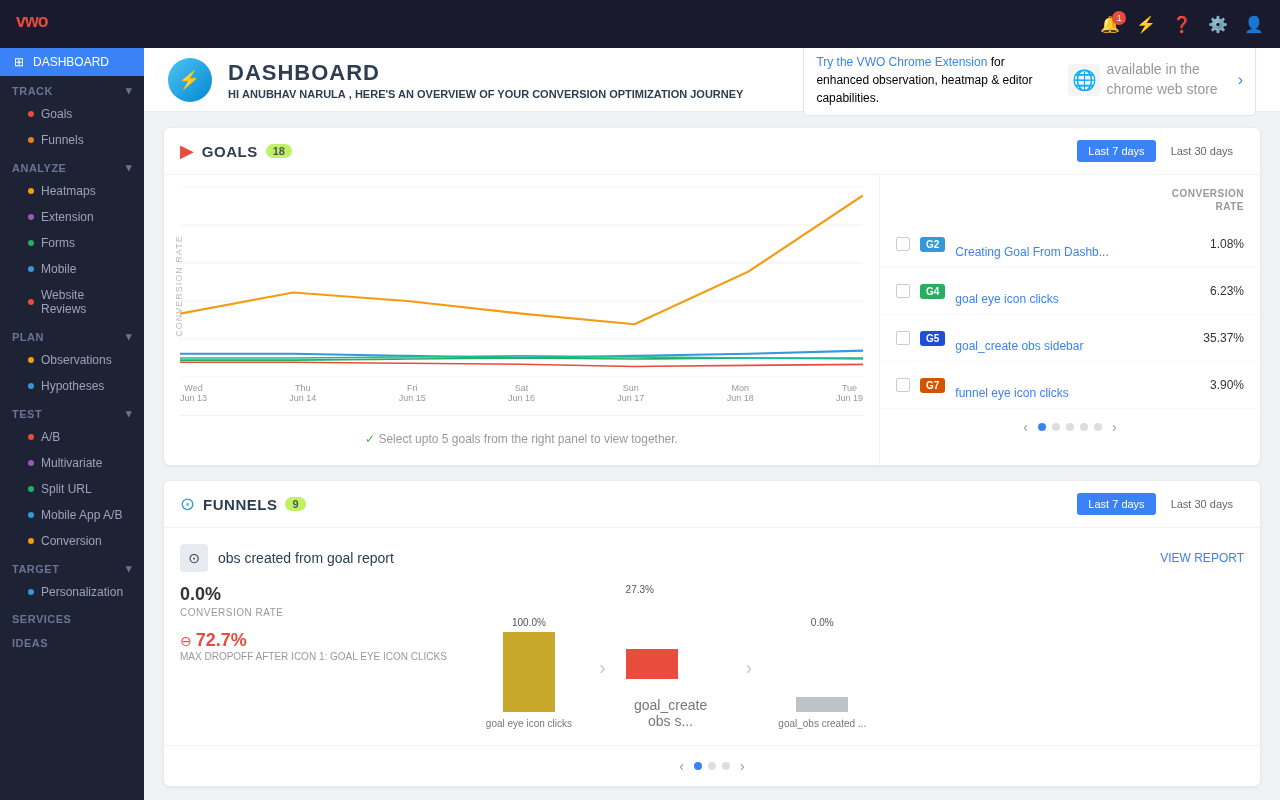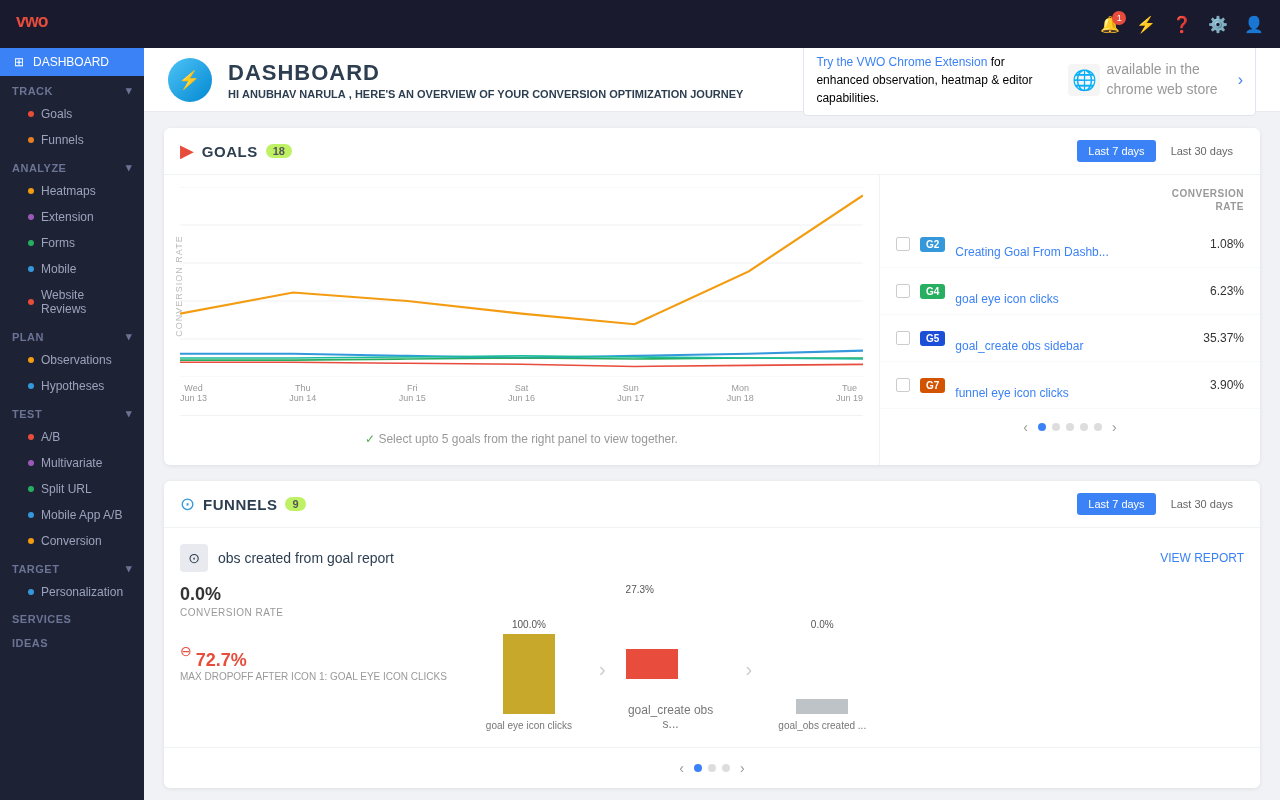--- a/index.html
+++ b/index.html
@@ -187,21 +187,21 @@
 
     
     .funnels-body { padding: 16px; }
     .funnel-top { display: flex; align-items: center; justify-content: space-between; margin-bottom: 12px; }
     .funnel-title { display: flex; align-items: center; gap: 10px; font-size: 14px; color: #2c3e50; font-weight: 500; }
     .funnel-icon { width: 28px; height: 28px; background: #e8eaf0; border-radius: 4px; display: flex; align-items: center; justify-content: center; font-size: 14px; }
     .view-report { color: #3b82f6; font-size: 12px; text-decoration: none; cursor: pointer; }
     .funnel-metric label { font-size: 10px; color: #999; text-transform: uppercase; letter-spacing: 0.5px; display: block; margin-top: 2px; }
     .funnel-metric .value { font-size: 18px; font-weight: 700; color: #333; }
     .dropoff-icon { color: #e74c3c; font-size: 14px; }
-    .dropoff-pct { font-size: 18px; font-weight: 700; color: #e74c3c; margin-top: 20px; }
+    .dropoff-pct { font-size: 18px; font-weight: 700; color: #e74c3c; }
     .dropoff-sub { font-size: 10px; color: #999; }
     .funnels-pagination { display: flex; align-items: center; justify-content: center; gap: 6px; padding: 12px; border-top: 1px solid #f0f2f5; }
   </style>
 </head>
 <body>
 
 <div class="top-bar">
   <div class="top-bar-logo">
     <svg width="40" height="24" viewBox="0 0 50 24">
       <text x="0" y="20" font-size="22" font-weight="900" fill="#e74c3c" font-family="Arial">vwo</text>
@@ -491,21 +491,21 @@
                 <span style="font-size:10px; color:#555; margin-bottom:4px;">100.0%</span>
                 <div style="width:52px; height:80px; background:#c8a82a;"></div>
                 <span style="font-size:10px; color:#777; text-align:center; margin-top:6px; max-width:90px;">goal eye icon clicks</span>
               </div>
 
               <div style="color:#ccc; font-size:20px; margin-bottom:50px; padding:0 8px; display:flex; align-items:center;">›</div>
 
               <div style="display:flex; flex-direction:column; align-items:flex-start; width:100px;">
                 <span style="font-size:10px; color:#555; margin-bottom:4px;">27.3%</span>
                 <div style="width:52px; height:30px; background:#e74c3c; margin-top:50px;"></div>
-                <span style="font-size:12px; color:#777; text-align:center; margin-top:24px; max-width:90px;">goal_create obs s...</span>
+                <span style="font-size:14px; color:#777; text-align:center; margin-top:18px; max-width:90px;">goal_create obs s...</span>
               </div>
 
               <div style="color:#ccc; font-size:20px; margin-bottom:50px; padding:0 8px; display:flex; align-items:center;">›</div>
 
               <div style="display:flex; flex-direction:column; align-items:center; width:100px;">
                 <span style="font-size:10px; color:#555; margin-bottom:4px;">0.0%</span>
                 <div style="width:52px; height:15px; background:#bdc3c7; margin-top:65px;"></div>
                 <span style="font-size:10px; color:#777; text-align:center; margin-top:6px; max-width:90px;">goal_obs created ...</span>
               </div>
             </div>

